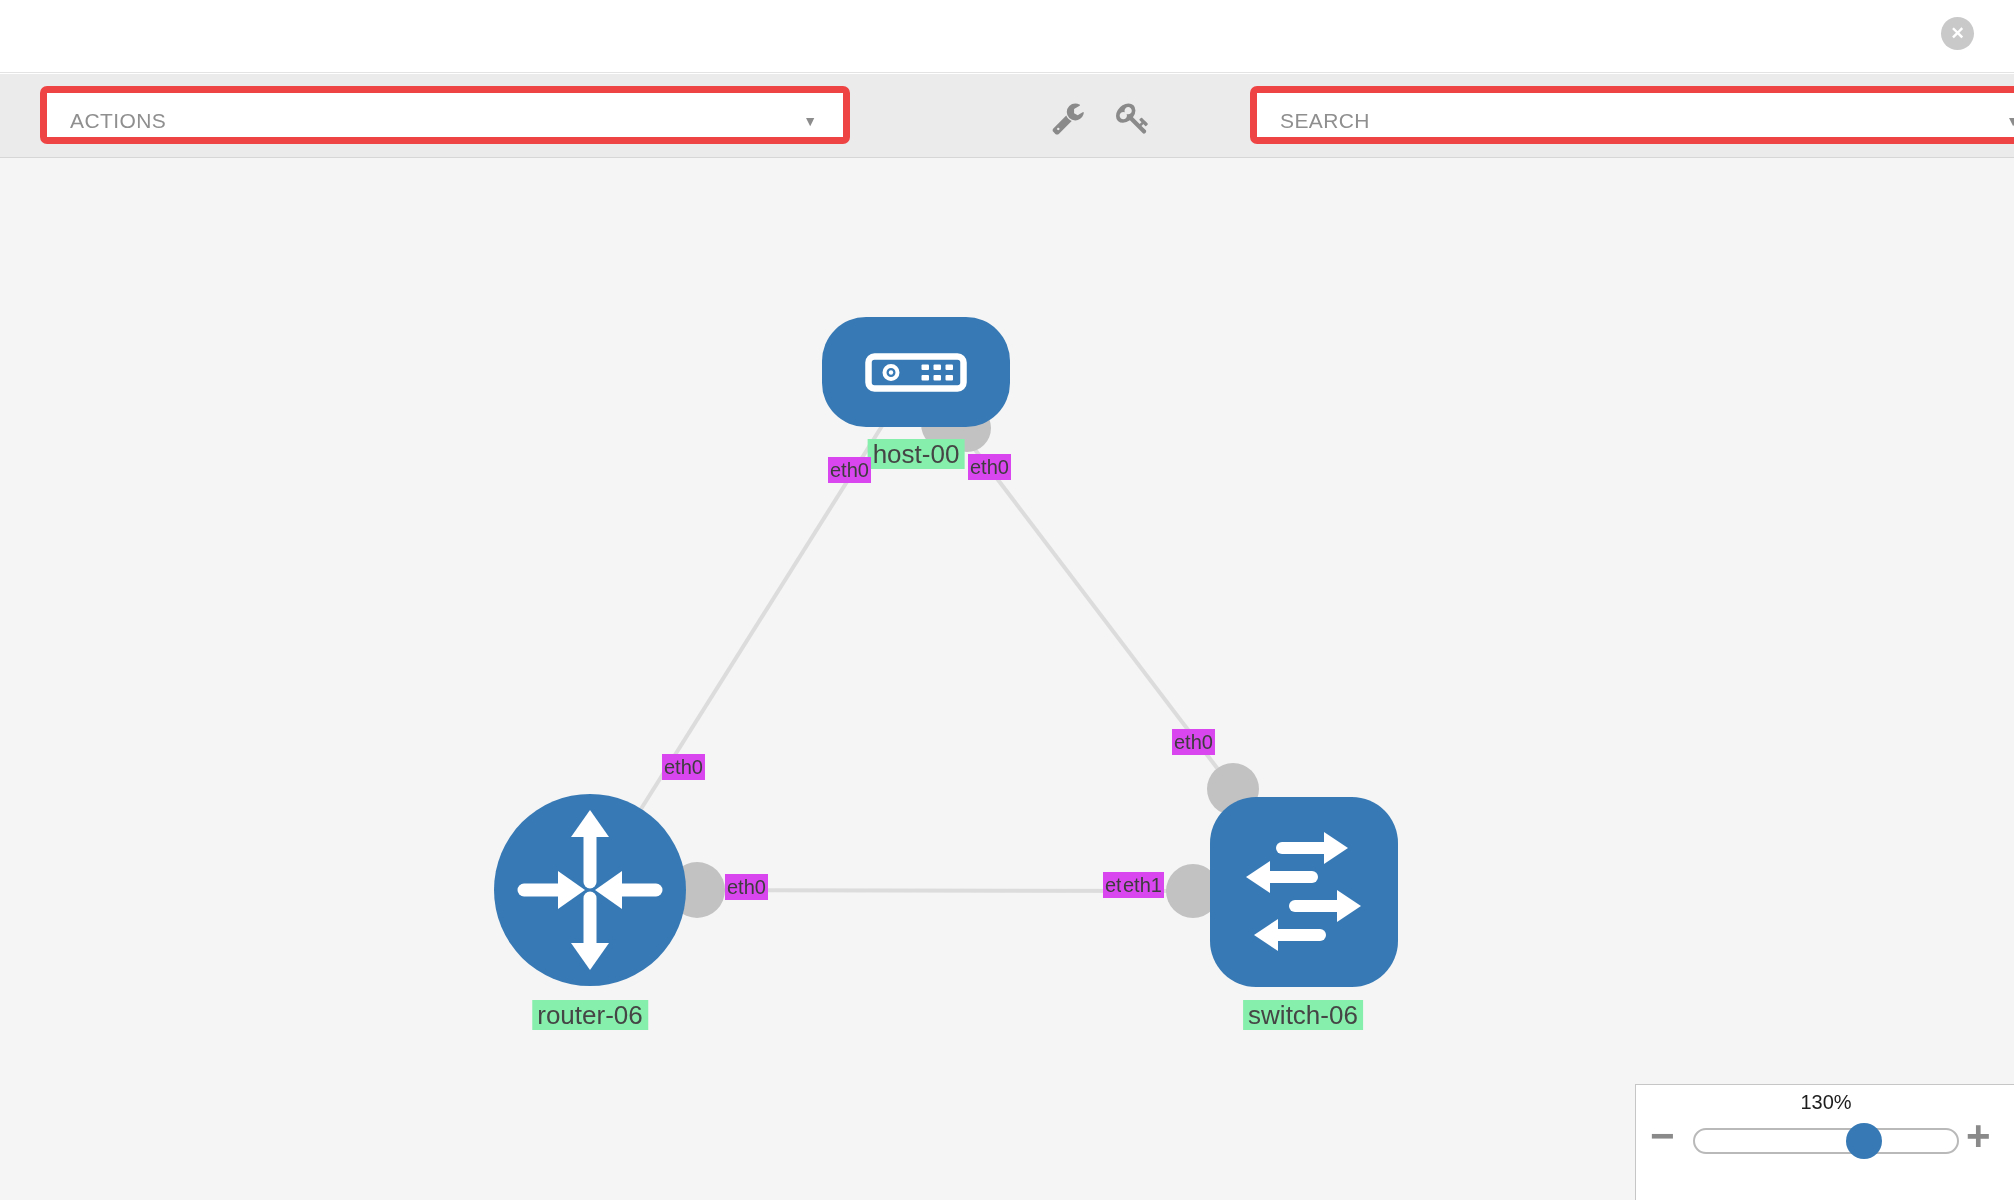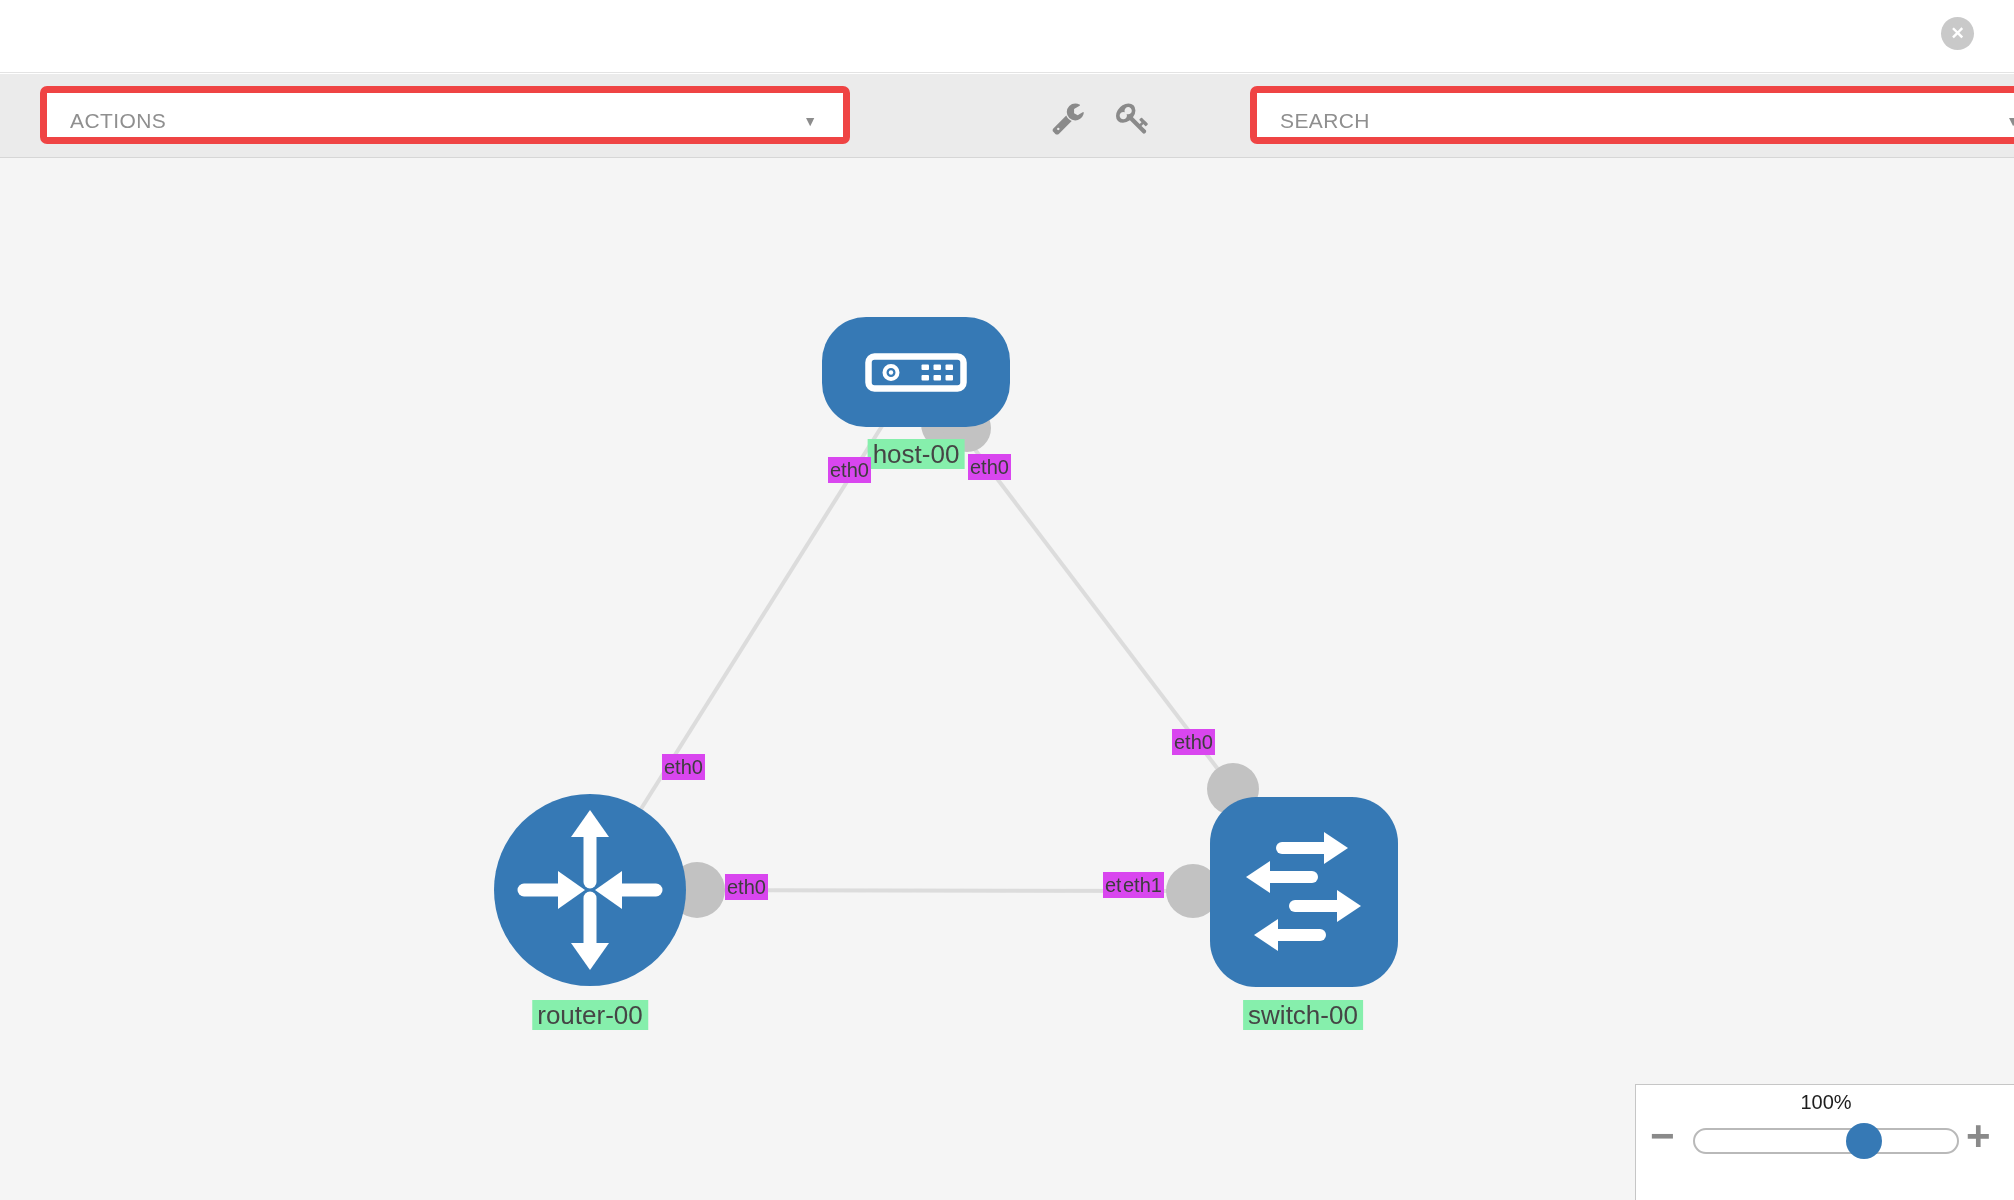--- a/index.html
+++ b/index.html
@@ -145,34 +145,34 @@
           <polygon points="1270,703 1270,735 1246,719" stroke="none"></polygon>
           <line x1="1295" y1="748" x2="1339" y2="748"></line>
           <polygon points="1337,732 1337,764 1361,748" stroke="none"></polygon>
           <line x1="1320" y1="777" x2="1276" y2="777"></line>
           <polygon points="1278,761 1278,793 1254,777" stroke="none"></polygon>
         </g>
       </g>
     </svg>
 
     <div class="node-label" style="left:916px;top:281px">host-00</div>
-    <div class="node-label" style="left:590px;top:842px">router-00</div>
-    <div class="node-label" style="left:1303px;top:842px">switch-00</div>
+    <div class="node-label" style="left:590px;top:842px">router-06</div>
+    <div class="node-label" style="left:1303px;top:842px">switch-06</div>
 
     <div class="eth" style="left:828px;top:299px">eth0</div>
     <div class="eth" style="left:968px;top:296px">eth0</div>
     <div class="eth" style="left:662px;top:596px">eth0</div>
     <div class="eth" style="left:725px;top:716px">eth0</div>
     <div class="eth" style="left:1172px;top:571px">eth0</div>
     <div class="eth" style="left:1103px;top:714px">eth1</div>
     <div class="eth" style="left:1121px;top:714px">eth1</div>
   </div>
 
   <div class="zoom-panel">
-    <div class="zoom-value">100%</div>
+    <div class="zoom-value">130%</div>
     <div class="zoom-minus">−</div>
     <div class="zoom-track">
       <div class="zoom-handle"></div>
     </div>
     <div class="zoom-plus">+</div>
   </div>
 
 </div>
 
 </body></html>

